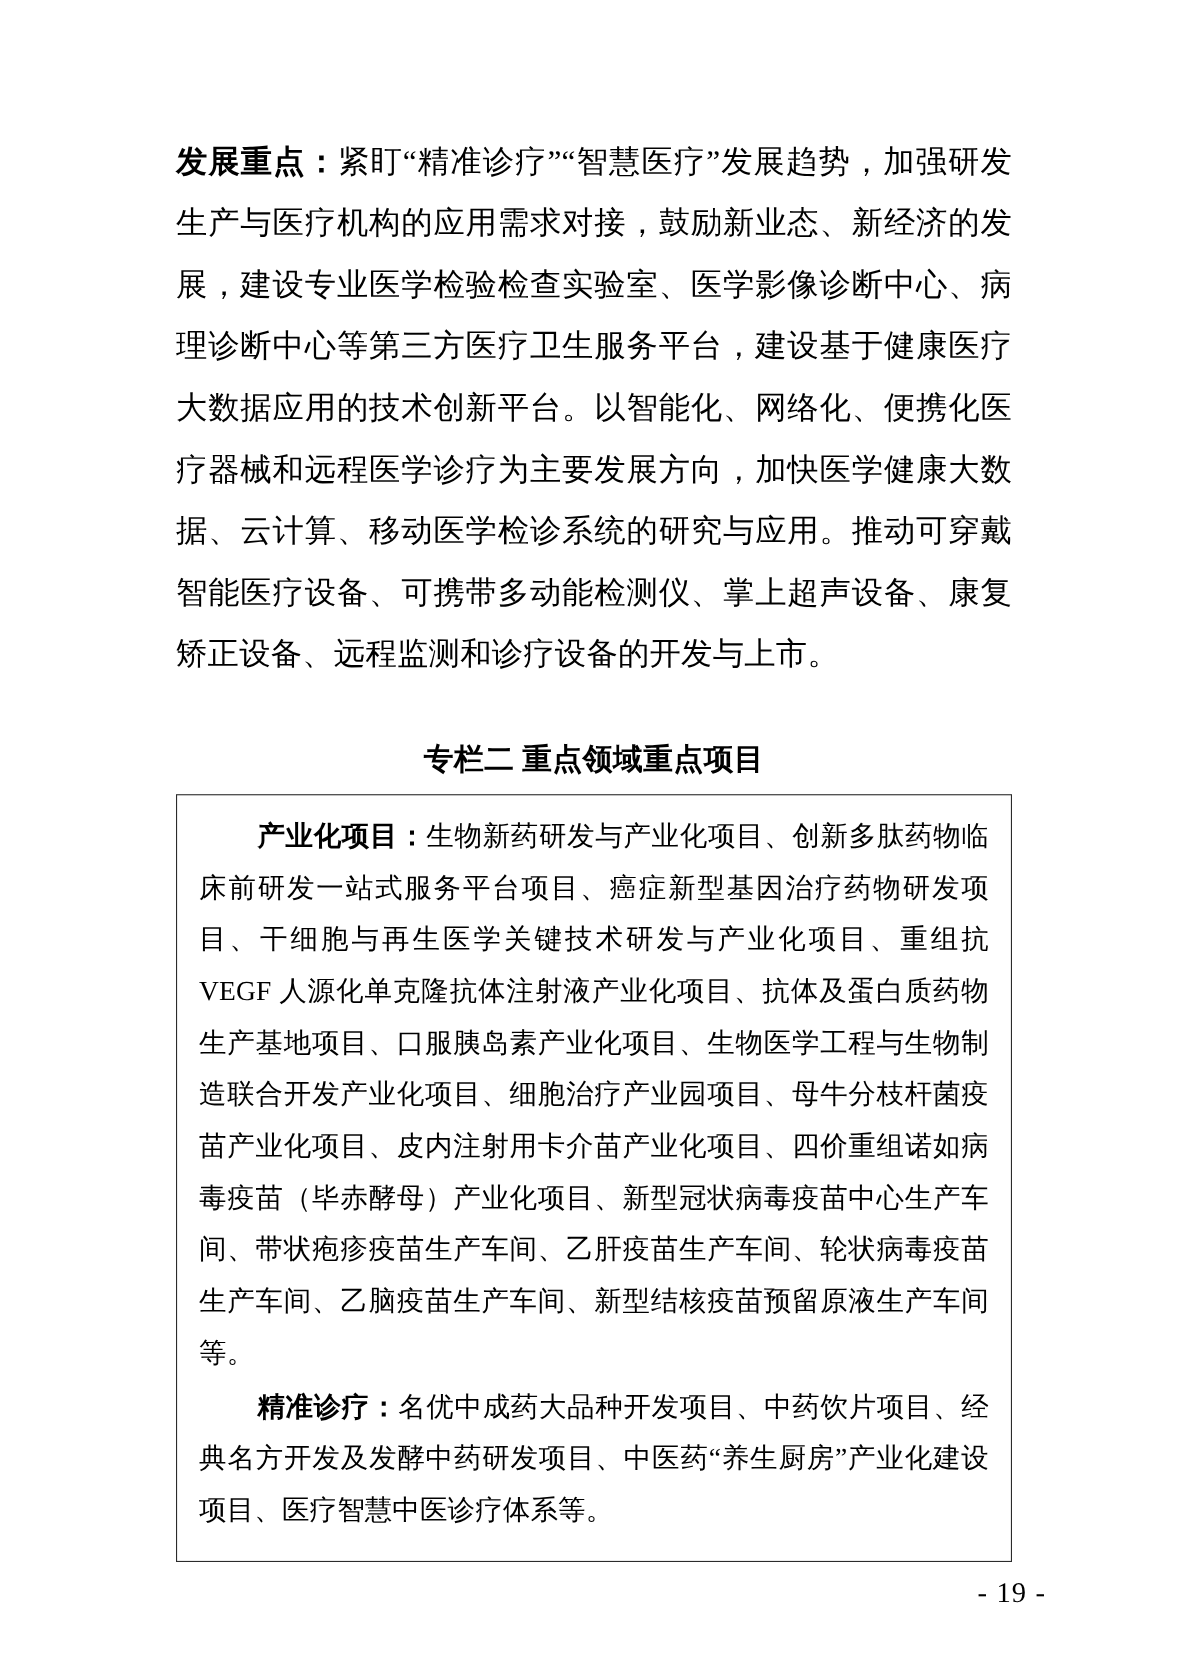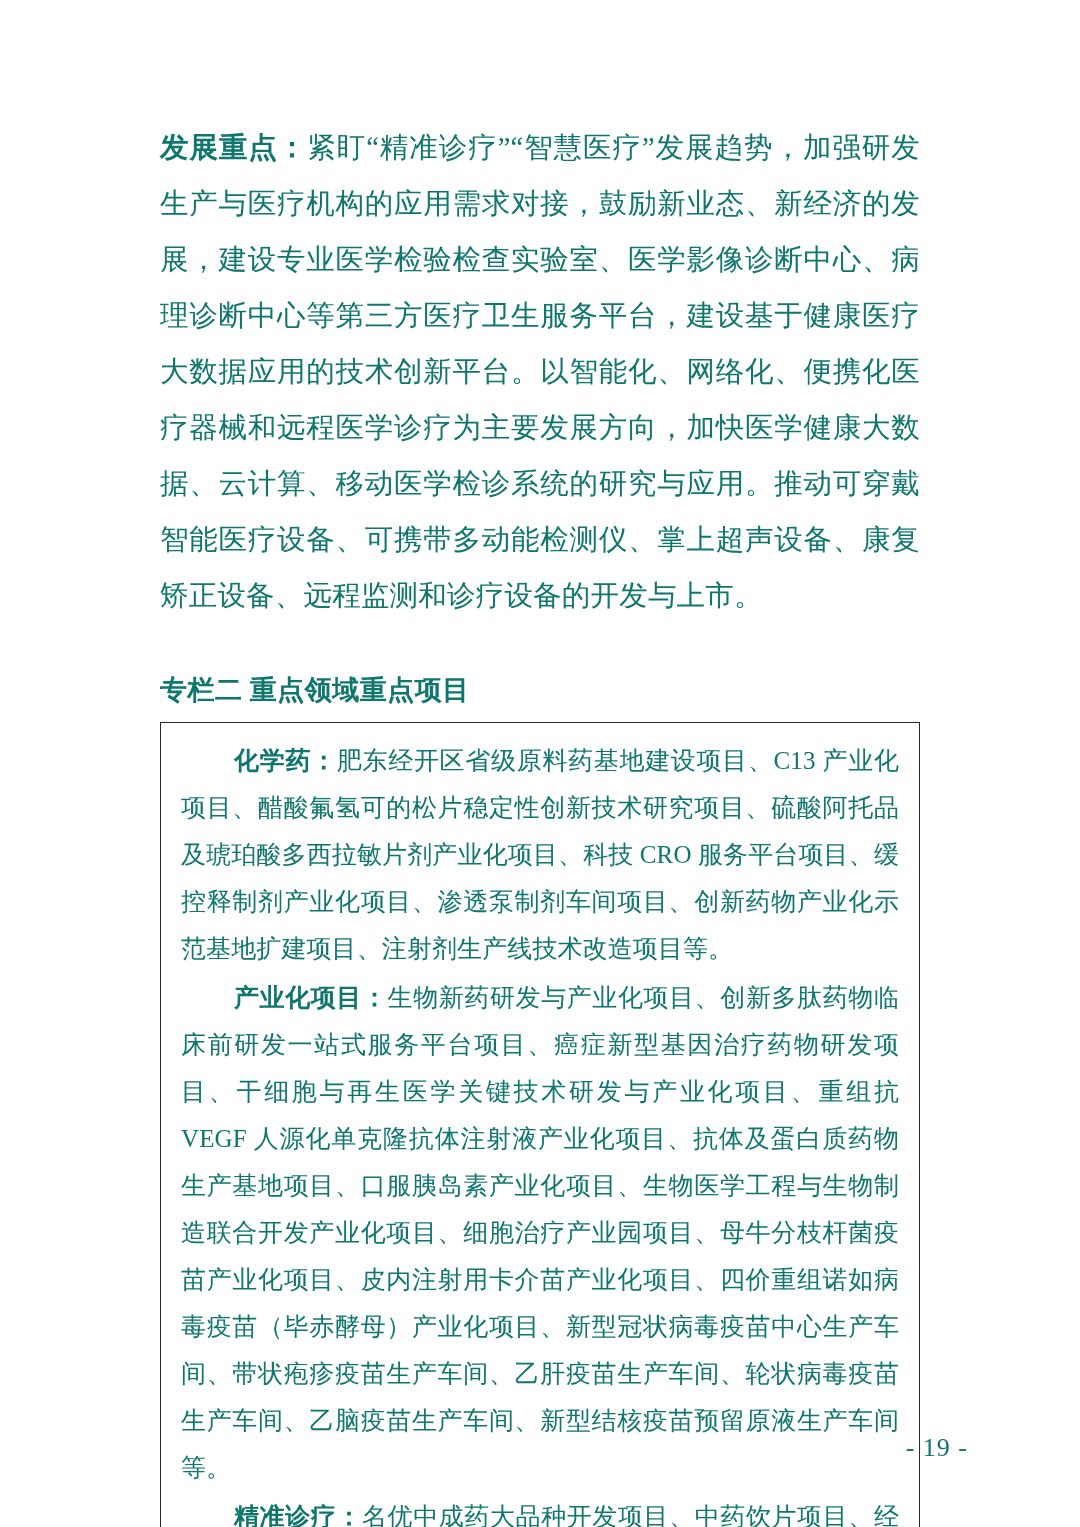--- a/index.html
+++ b/index.html
@@ -6,21 +6,21 @@
     margin: 0;
     padding: 0;
     background: #ffffff;
   }
   .page {
     position: relative;
     width: 1080px;
     height: 1527px;
     background: #ffffff;
     font-family: "Liberation Serif", serif;
-    color: #0f766e;
+    color: #000000;
     overflow: hidden;
   }
   .content {
     position: absolute;
     left: 160px;
     top: 120px;
     width: 760px;
   }
   .body-para {
     font-size: 28.5px;
@@ -29,20 +29,21 @@
     text-justify: inter-character;
     text-indent: 0;
     margin: 0;
     letter-spacing: 0.2px;
   }
   .lead-label {
     font-weight: bold;
   }
   .section-title {
     margin: 48px 0 14px 0;
+    text-align: center;
     font-size: 27px;
     font-weight: bold;
     letter-spacing: 0.5px;
   }
   .box {
     border: 1.5px solid #2b2b2b;
     padding: 14px 20px 22px 20px;
     box-sizing: border-box;
     width: 760px;
   }
@@ -59,40 +60,39 @@
   }
   .indent {
     display: inline-block;
     width: 2.1em;
   }
   .kw {
     font-weight: bold;
   }
   .page-number {
     position: absolute;
-    right: 112px;
+    right: 129px;
     bottom: 64px;
     font-size: 26px;
     letter-spacing: 1px;
   }
 </style>
 </head>
 <body>
 
 <div class="page">
 
   <div class="content">
 
     <p class="body-para"><span class="lead-label">发展重点：</span><span>紧盯“精准诊疗”“智慧医疗”发展趋势，加强研发生产与医疗机构的应用需求对接，鼓励新业态、新经济的发展，建设专业医学检验检查实验室、医学影像诊断中心、病理诊断中心等第三方医疗卫生服务平台，建设基于健康医疗大数据应用的技术创新平台。以智能化、网络化、便携化医疗器械和远程医学诊疗为主要发展方向，加快医学健康大数据、云计算、移动医学检诊系统的研究与应用。推动可穿戴智能医疗设备、可携带多动能检测仪、掌上超声设备、康复矫正设备、远程监测和诊疗设备的开发与上市。</span></p>
 
     <div class="section-title">专栏二  重点领域重点项目</div>
 
     <div class="box">
 
-      <p class="box-para"><span class="indent"></span><span class="kw">化学药：</span><span>肥东经开区省级原料药基地建设项目、C13 产业化项目、醋酸氟氢可的松片稳定性创新技术研究项目、硫酸阿托品及琥珀酸多西拉敏片剂产业化项目、科技 CRO 服务平台项目、缓控释制剂产业化项目、渗透泵制剂车间项目、创新药物产业化示范基地扩建项目、注射剂生产线技术改造项目等。</span></p>
 
       <p class="box-para"><span class="indent"></span><span class="kw">产业化项目：</span><span>生物新药研发与产业化项目、创新多肽药物临床前研发一站式服务平台项目、癌症新型基因治疗药物研发项目、干细胞与再生医学关键技术研发与产业化项目、重组抗 VEGF 人源化单克隆抗体注射液产业化项目、抗体及蛋白质药物生产基地项目、口服胰岛素产业化项目、生物医学工程与生物制造联合开发产业化项目、细胞治疗产业园项目、母牛分枝杆菌疫苗产业化项目、皮内注射用卡介苗产业化项目、四价重组诺如病毒疫苗（毕赤酵母）产业化项目、新型冠状病毒疫苗中心生产车间、带状疱疹疫苗生产车间、乙肝疫苗生产车间、轮状病毒疫苗生产车间、乙脑疫苗生产车间、新型结核疫苗预留原液生产车间等。</span></p>
 
       <p class="box-para"><span class="indent"></span><span class="kw">精准诊疗：</span><span>名优中成药大品种开发项目、中药饮片项目、经典名方开发及发酵中药研发项目、中医药“养生厨房”产业化建设项目、医疗智慧中医诊疗体系等。</span></p>
 
     </div>
   </div>
 
   <div class="page-number">- 19 -</div>
 </div>

